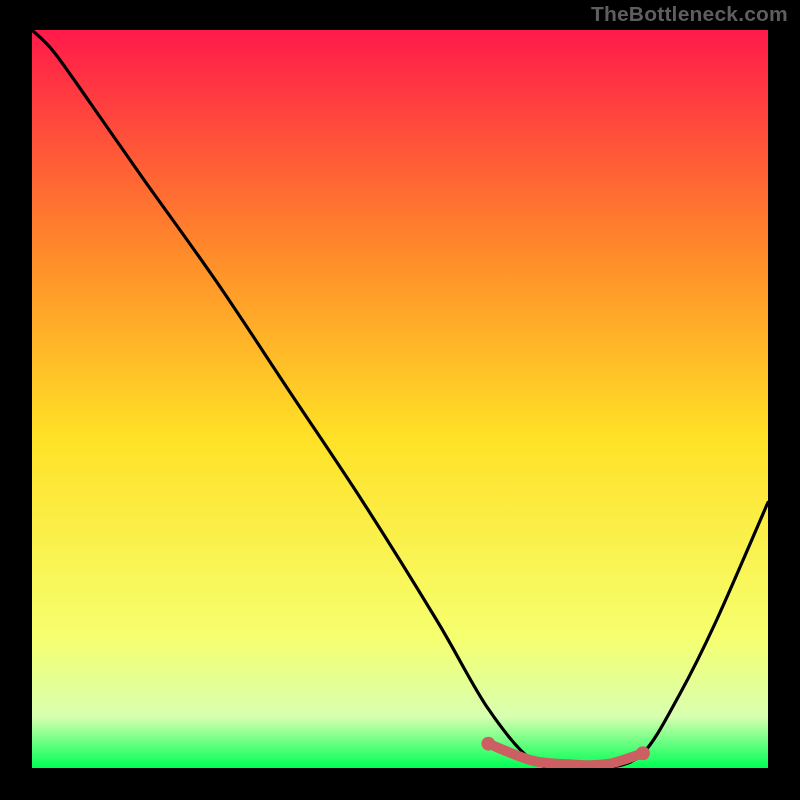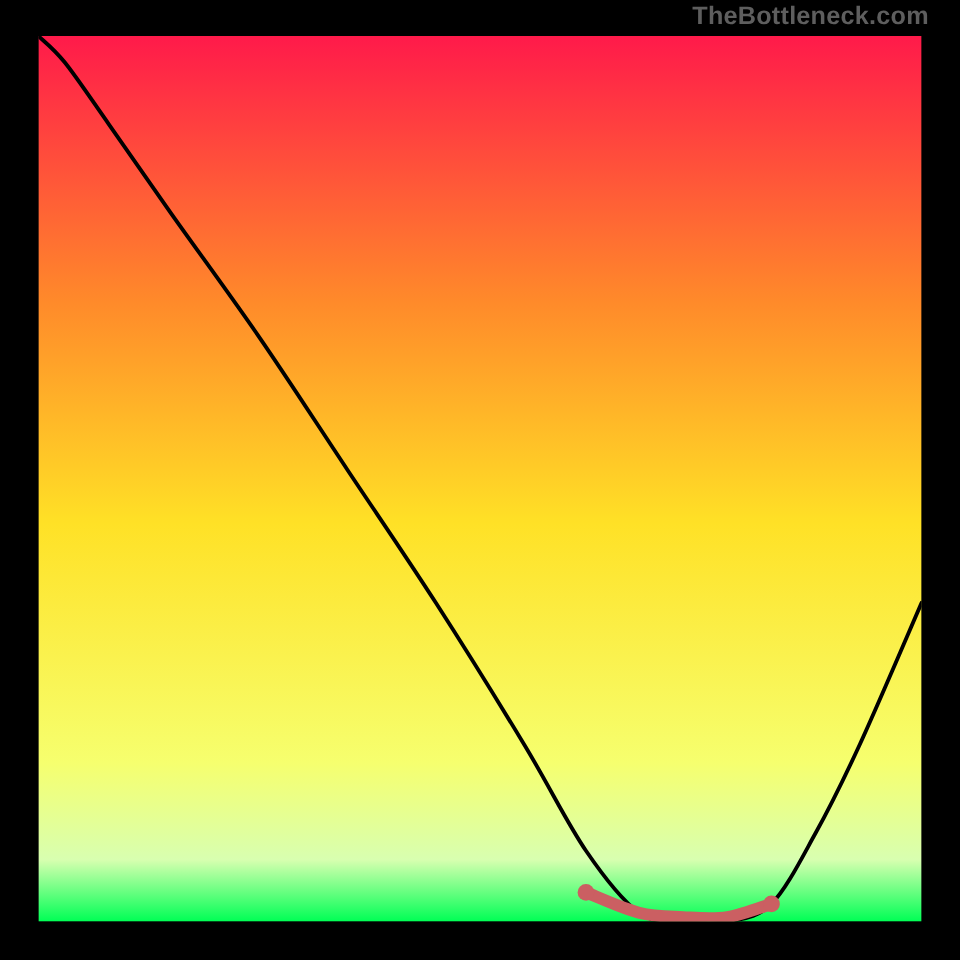--- a/index.html
+++ b/index.html
@@ -13,21 +13,21 @@
   }
   .root {
     position: relative;
     width: 800px;
     height: 800px;
     background: #000;
   }
   .attribution {
     position: absolute;
     top: 2px;
-    right: 26px;
+    right: 12px;
     color: #5e5e5e;
     font-size: 21px;
     font-weight: 600;
     letter-spacing: 0.2px;
     z-index: 10;
     user-select: none;
   }
   .plot {
     position: absolute;
     left: 32px;

